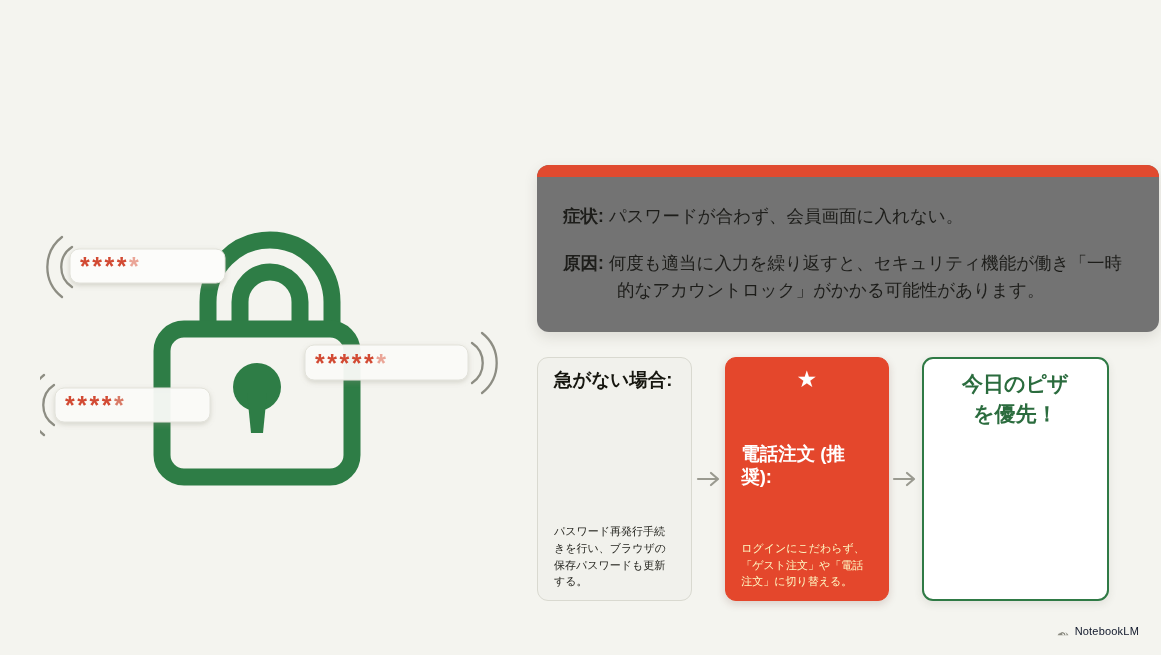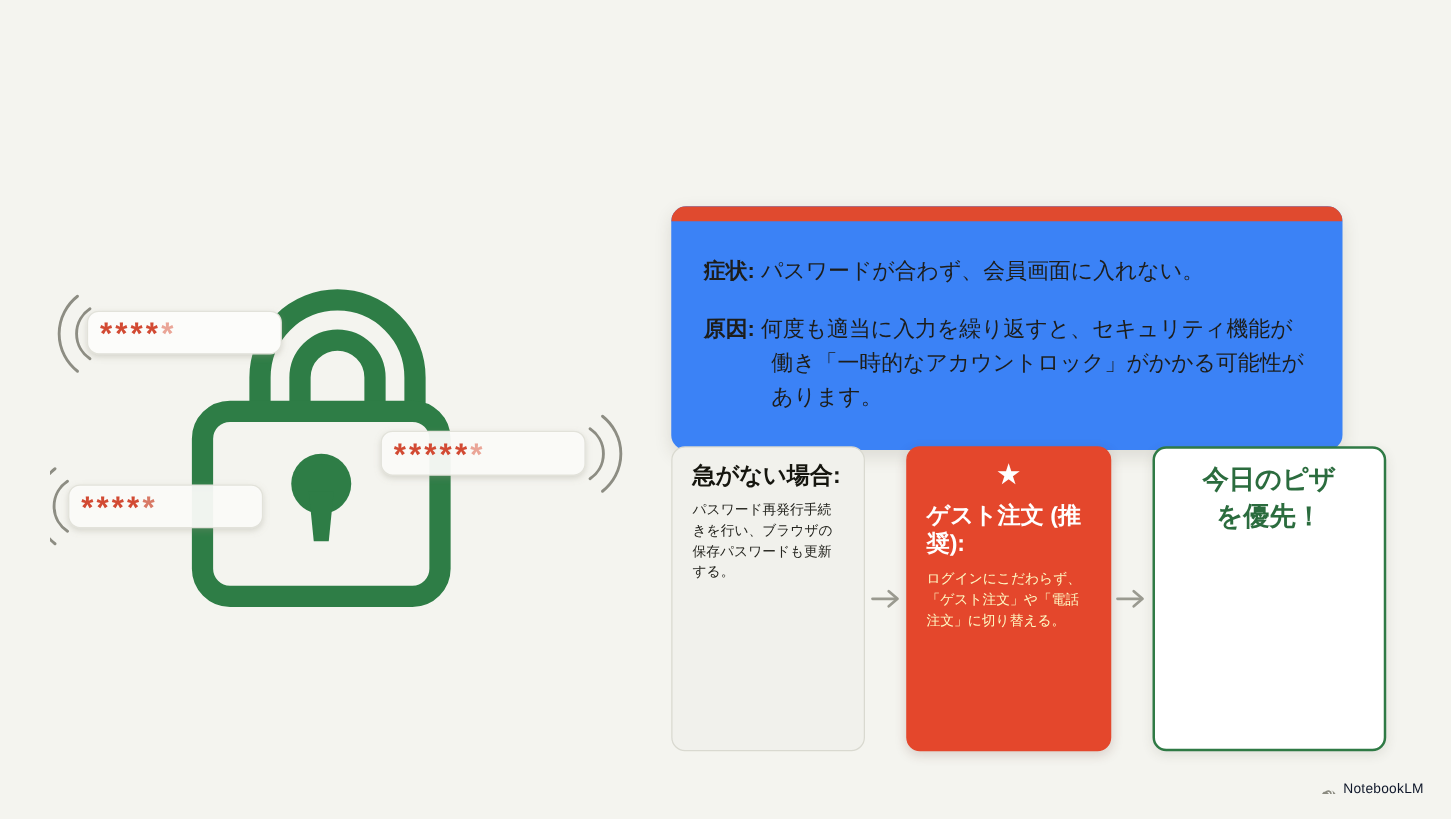--- a/index.html
+++ b/index.html
@@ -45,23 +45,23 @@
   }
   .illustration svg {
     display: block;
   }
 
   
   .info-card {
     position: absolute;
     left: 537px;
     top: 165px;
-    width: 537px;
+    width: 622px;
     border-radius: 12px;
-    background: #3b82f6;
+    background: #737373;
     box-shadow: 0 5px 14px rgba(60, 55, 40, 0.13);
     overflow: hidden;
   }
   .info-card-accent {
     height: 12px;
     width: 100%;
     background: #e04a2f;
   }
   .info-card-body {
     padding: 26px 26px 28px 26px;
@@ -89,21 +89,21 @@
     width: 572px;
     height: 244px;
     display: flex;
     align-items: stretch;
   }
   .flow-card {
     box-sizing: border-box;
     border-radius: 11px;
     display: flex;
     flex-direction: column;
-    justify-content: flex-start;
+    justify-content: space-between;
     overflow: hidden;
   }
   .flow-card.neutral {
     width: 165px;
     background: #f1f1ec;
     border: 1px solid #d9d9d0;
     padding: 10px 16px;
   }
   .flow-card.accent {
     width: 174px;
@@ -253,21 +253,21 @@
 
     <div class="arrow">
       <svg width="26" height="18" viewBox="0 0 26 18" aria-hidden="true">
         <path d="M 2 9 H 21" stroke="#9a9a90" stroke-width="2.2" stroke-linecap="round" fill="none"></path>
         <path d="M 15 3 L 22 9 L 15 15" stroke="#9a9a90" stroke-width="2.2" stroke-linecap="round" stroke-linejoin="round" fill="none"></path>
       </svg>
     </div>
 
     <div class="flow-card accent">
       <div class="card-star">★</div>
-      <div class="card-head">ゲスト注文 (推奨):</div>
+      <div class="card-head">電話注文 (推奨):</div>
       <div class="card-body">ログインにこだわらず、「ゲスト注文」や「電話注文」に切り替える。</div>
     </div>
 
     <div class="arrow">
       <svg width="26" height="18" viewBox="0 0 26 18" aria-hidden="true">
         <path d="M 2 9 H 21" stroke="#9a9a90" stroke-width="2.2" stroke-linecap="round" fill="none"></path>
         <path d="M 15 3 L 22 9 L 15 15" stroke="#9a9a90" stroke-width="2.2" stroke-linecap="round" stroke-linejoin="round" fill="none"></path>
       </svg>
     </div>
 

